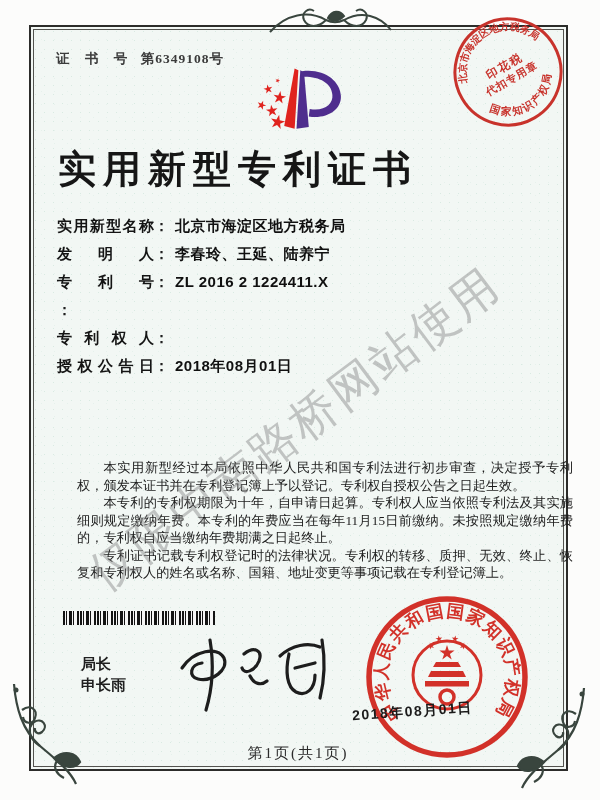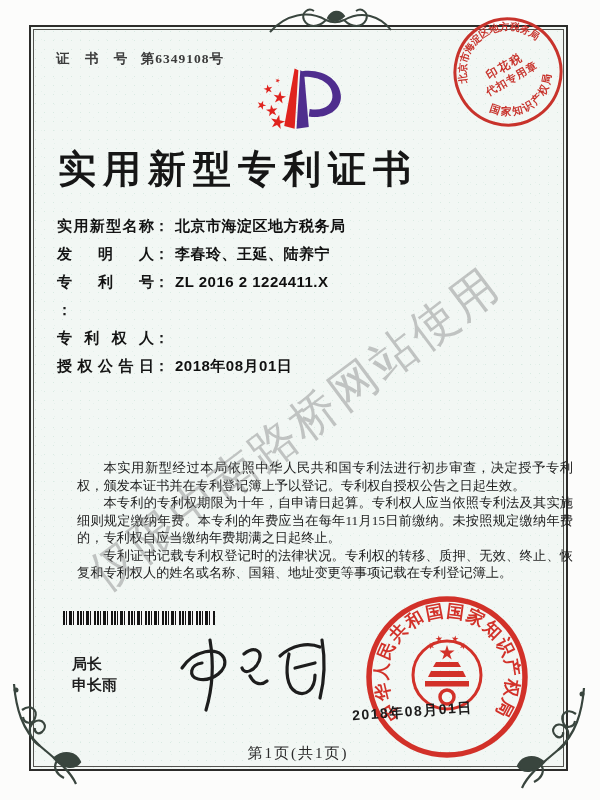--- a/index.html
+++ b/index.html
@@ -65,21 +65,21 @@
   .barcode{
     position:absolute;left:63px;top:611px;width:152px;height:14px;z-index:2;
     background:repeating-linear-gradient(90deg,
       #141414 0 2px,#f6f6f6 2px 3px,
       #141414 3px 4px,#f6f6f6 4px 6px,
       #141414 6px 9px,#f6f6f6 9px 10px,
       #141414 10px 11px,#f6f6f6 11px 14px,
       #141414 14px 16px,#f6f6f6 16px 17px);
   }
 
-  .signer{position:absolute;left:72px;top:655px;z-index:2;font-family:"Liberation Sans","DejaVu Sans",sans-serif;}
+  .signer{position:absolute;left:81px;top:655px;z-index:2;font-family:"Liberation Sans","DejaVu Sans",sans-serif;}
   .signer .s-title{font-size:15px;font-weight:700;}
   .signer .s-name{font-size:15px;font-weight:700;margin-top:2px;}
 
   .signature{position:absolute;left:168px;top:630px;z-index:3;}
 
   .registry-seal{position:absolute;left:359px;top:589px;z-index:4;}
   .seal-date{
     position:absolute;left:352px;top:702px;width:150px;z-index:7;
     font-size:14px;font-weight:700;letter-spacing:1.5px;color:#1b1b1b;
     transform:rotate(-4deg);

